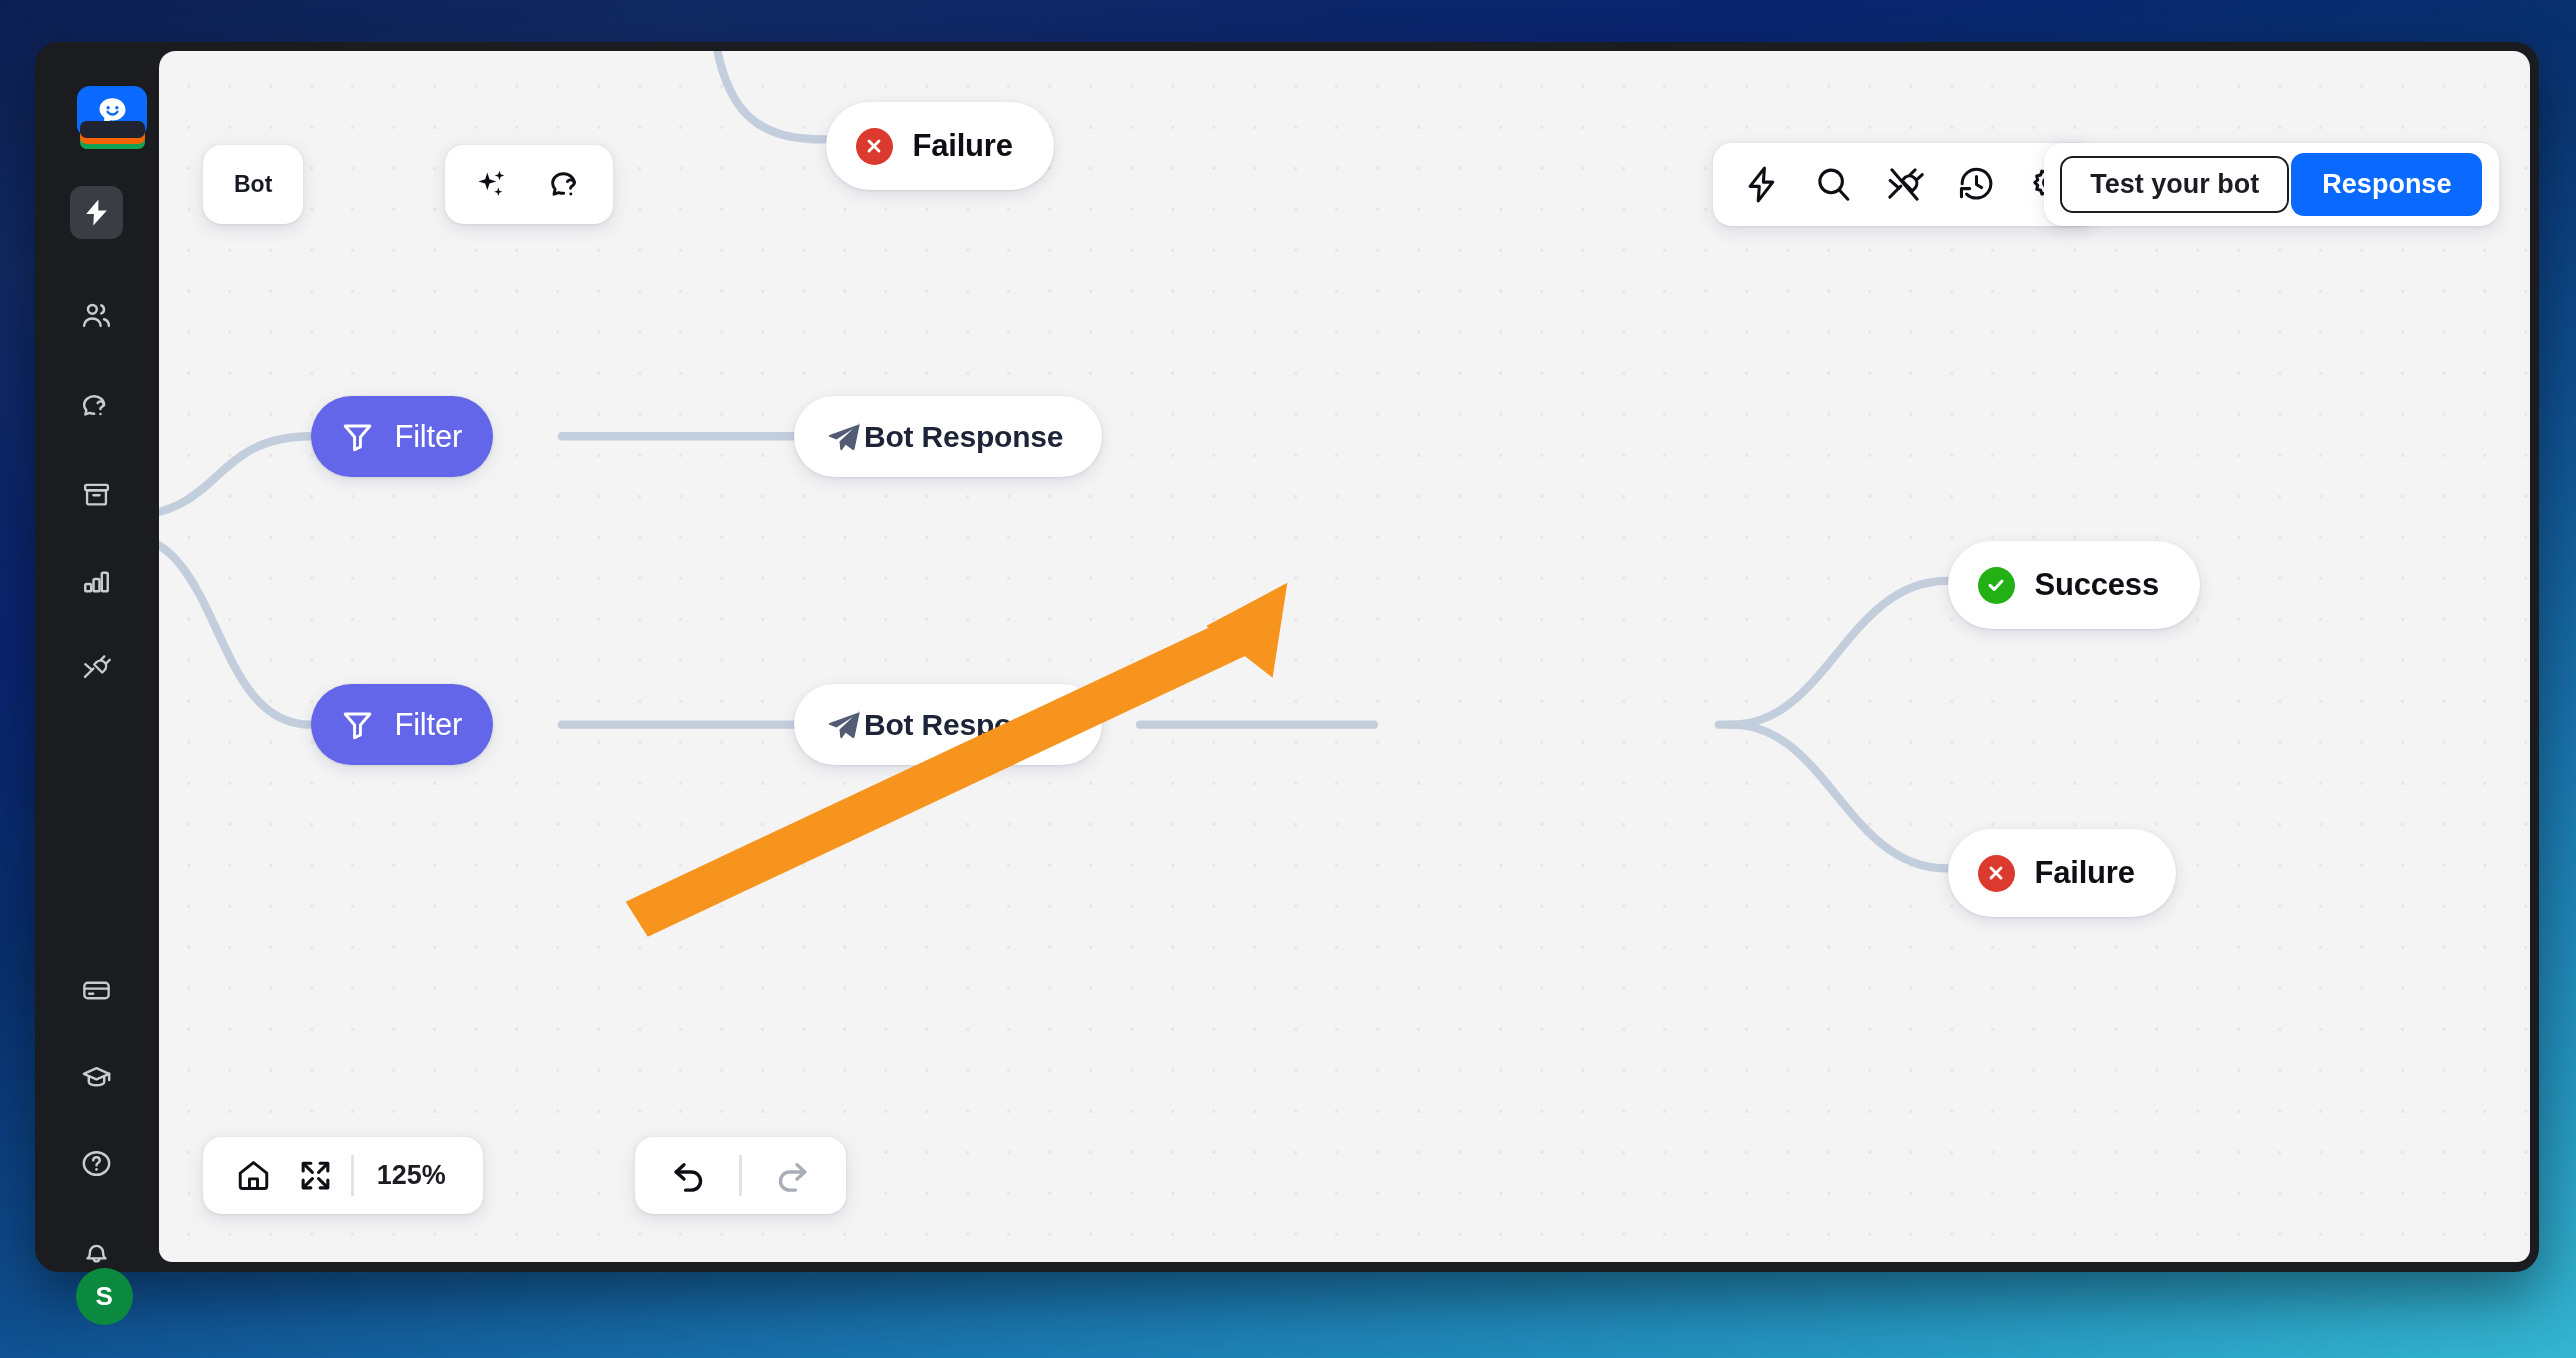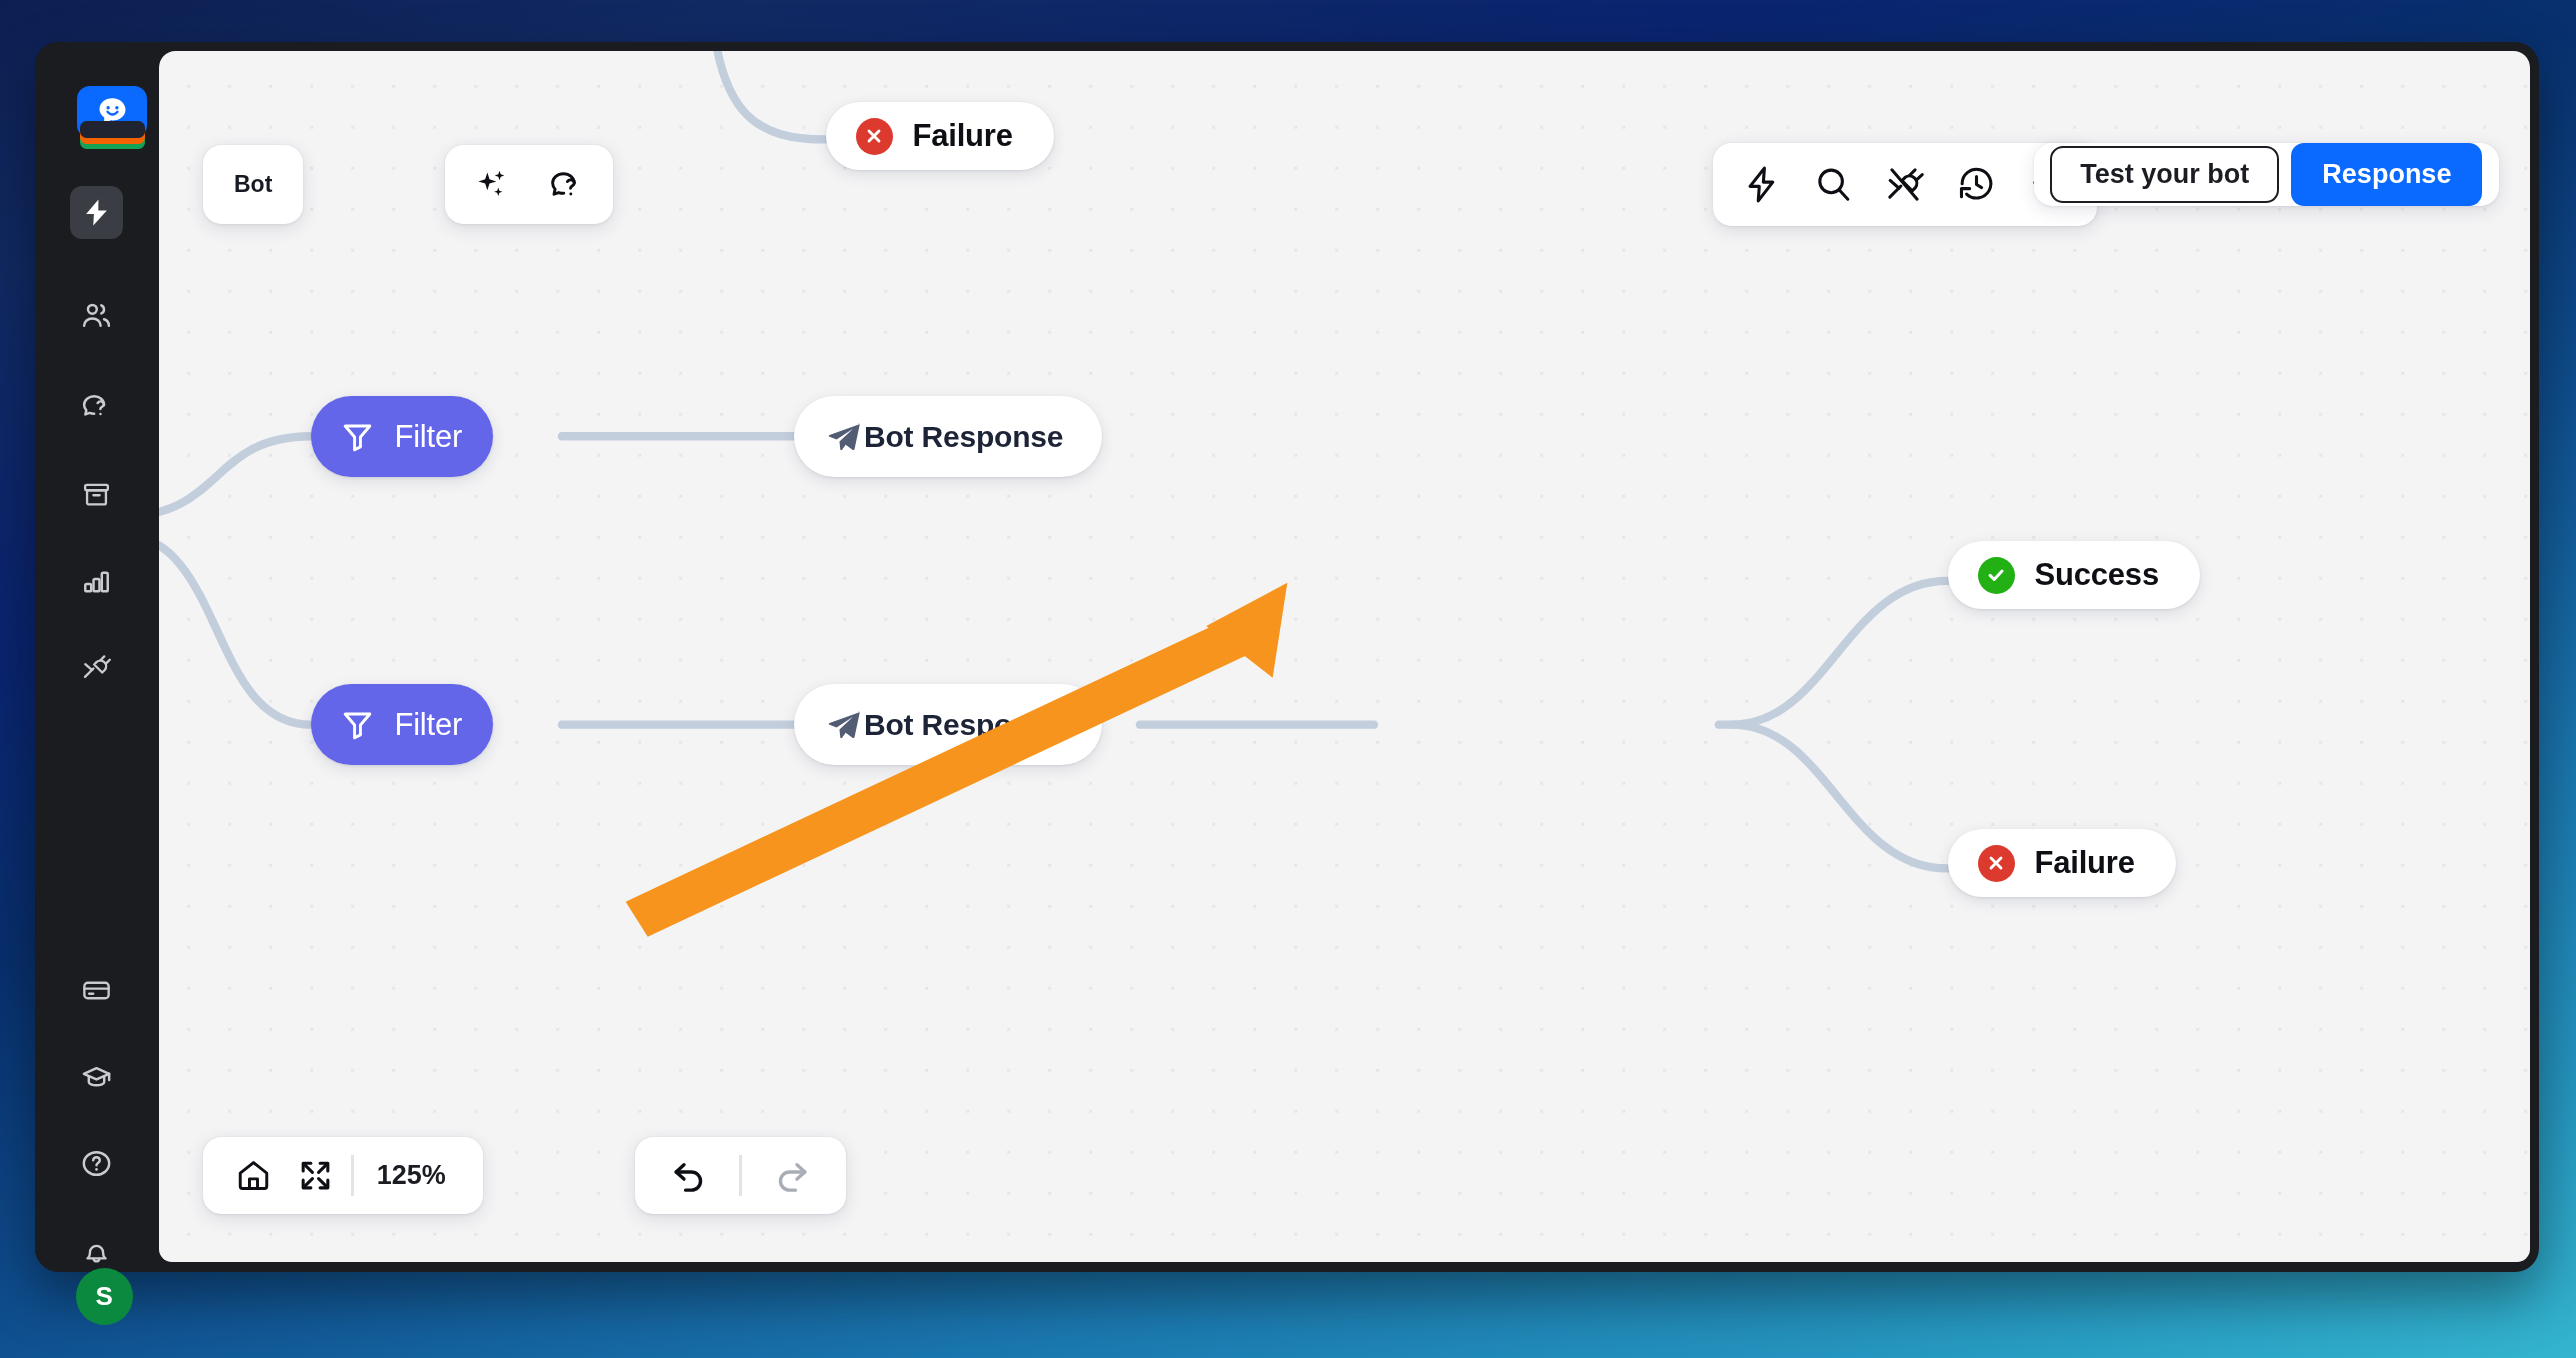--- a/index.html
+++ b/index.html
@@ -92,21 +92,21 @@
     background:#6366e8; padding:0 31px 0 28px; height:81px; gap:18.4px;
   }
   .node.filter .n-label{color:#fff;font-weight:500;font-size:31px;}
 
   .node.resp{padding:0 39px 0 31px;height:81px;}
   .node.resp .n-label{color:#1d2438;font-weight:600;}
 
   .node.transfer{padding:0 37px 0 31px;height:81px;gap:18.4px;}
   .node.transfer .n-label{color:#1d2438;font-weight:500;}
 
-  .node.status{padding:0 41px 0 29.5px;height:68px;gap:20px;}
+  .node.status{padding:0 41px 0 29.5px;height:88px;gap:20px;}
   .node.status .n-label{color:#0d0f14;font-weight:600;font-size:31px;}
   .dot-badge{width:37px;height:37px;border-radius:50%;display:flex;align-items:center;justify-content:center;}
   .dot-badge.ok{background:#22b014;}
   .dot-badge.err{background:#dc3a2e;}
 
   
   .float-bar{
     position:absolute;
     background:#fff;border-radius:18.4px;
     box-shadow:0 4.6px 16.6px rgba(30,40,70,.12), 0 0.9px 2.8px rgba(30,40,70,.09);
@@ -115,21 +115,21 @@
   #bot-chip{
     left:44px;top:94px;height:79px;padding:0 31px;
     font-size:23px;font-weight:700;color:#171a23;
   }
   #bot-tools{left:286px;top:94px;height:79px;padding:0 20px;gap:22px;}
   #bot-tools .tb{width:53px;height:53px;display:flex;align-items:center;justify-content:center;border-radius:11px;}
 
   #canvas-tools{right:433px;top:92px;height:83px;padding:0 20px;gap:14.8px;}
   #canvas-tools .tb{width:57px;height:57px;display:flex;align-items:center;justify-content:center;border-radius:11px;}
 
-  #action-bar{right:31px;top:92px;height:63px;padding:0 16.6px;gap:12px;}
+  #action-bar{right:31px;top:92px;height:83px;padding:0 16.6px;gap:2px;}
   #btn-test{
     height:57px;padding:0 28px;border-radius:13px;border:2.8px solid #1b1d23;
     background:#fff;color:#1b1d23;font-size:27px;font-weight:600;
     display:flex;align-items:center;font-family:inherit;cursor:pointer;
   }
   #btn-publish{
     height:63px;padding:0 31px;border-radius:13px;border:none;
     background:#0a6aff;color:#fff;font-size:27px;font-weight:600;
     display:flex;align-items:center;font-family:inherit;cursor:pointer;
   }

